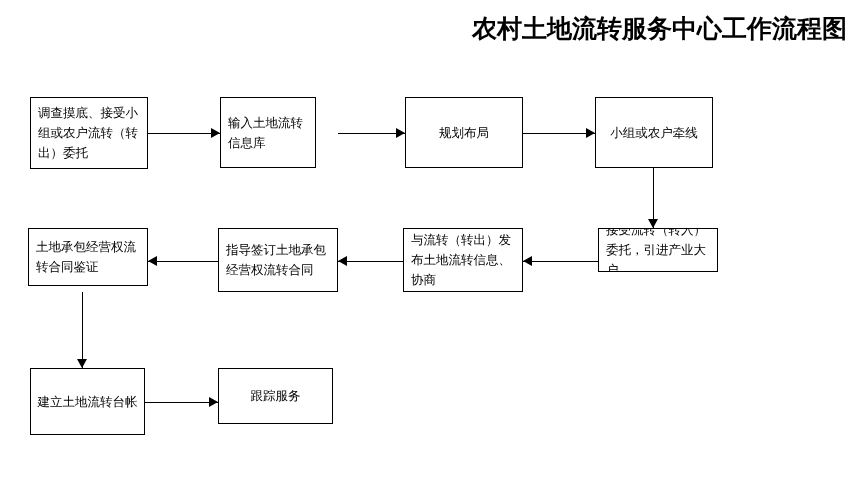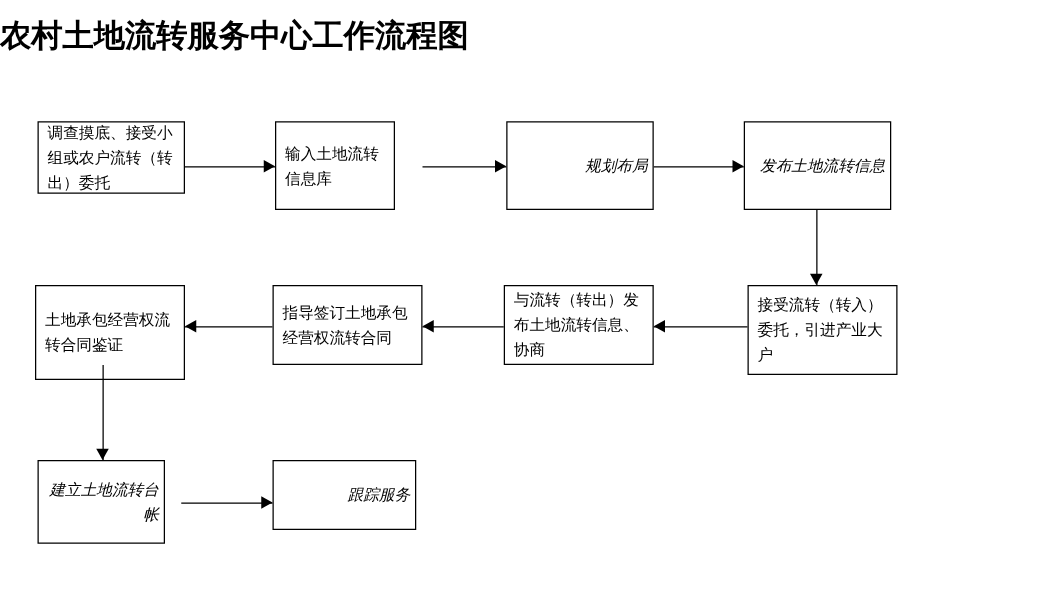--- a/index.html
+++ b/index.html
@@ -13,21 +13,21 @@
     height: 479px;
     background: #ffffff;
     overflow: hidden;
     font-family: "Liberation Sans", sans-serif;
   }
   #title {
     position: absolute;
     left: 0;
     top: 12px;
     width: 847px;
-    text-align: left;
+    text-align: right;
     font-family: "Liberation Serif", serif;
     font-weight: bold;
     font-size: 25px;
     letter-spacing: 0px;
     color: #000000;
     white-space: nowrap;
   }
   .node {
     position: absolute;
     box-sizing: border-box;
@@ -39,23 +39,22 @@
     display: flex;
     align-items: center;
     overflow: hidden;
   }
   .node .txt {
     display: block;
     width: 100%;
     padding: 0 7px;
   }
   .node.center .txt {
-    text-align: right;
+    text-align: center;
     padding: 0 4px;
-    font-style: italic;
   }
   .node.left .txt {
     text-align: left;
   }
   
   .conn {
     position: absolute;
   }
   .conn .line-h {
     position: absolute;
@@ -104,45 +103,45 @@
   }
 </style>
 </head>
 <body>
 
 <div id="page">
 
   <div id="title">农村土地流转服务中心工作流程图</div>
 
   <div id="nodes-layer">
-      <div class="node left" style="left: 30px; top: 97px; width: 118px; height: 58px;">
+      <div class="node left" style="left: 30px; top: 97px; width: 118px; height: 72px;">
         <span class="txt">调查摸底、接受小组或农户流转（转出）委托</span>
       </div>
       <div class="node left" style="left: 220px; top: 97px; width: 96px; height: 71px;">
         <span class="txt">输入土地流转信息库</span>
       </div>
       <div class="node center" style="left: 405px; top: 97px; width: 118px; height: 71px;">
         <span class="txt">规划布局</span>
       </div>
       <div class="node center" style="left: 595px; top: 97px; width: 118px; height: 71px;">
-        <span class="txt">发布土地流转信息</span>
+        <span class="txt">小组或农户牵线</span>
       </div>
-      <div class="node left" style="left: 598px; top: 228px; width: 120px; height: 72px;">
+      <div class="node left" style="left: 598px; top: 228px; width: 120px; height: 44px;">
         <span class="txt">接受流转（转入）委托，引进产业大户</span>
       </div>
       <div class="node left" style="left: 403px; top: 228px; width: 120px; height: 64px;">
         <span class="txt">与流转（转出）发布土地流转信息、协商</span>
       </div>
       <div class="node left" style="left: 218px; top: 228px; width: 120px; height: 64px;">
         <span class="txt">指导签订土地承包经营权流转合同</span>
       </div>
-      <div class="node left" style="left: 28px; top: 228px; width: 120px; height: 76px; justify-content: center;">
+      <div class="node left" style="left: 28px; top: 228px; width: 120px; height: 58px; justify-content: center;">
         <span class="txt">土地承包经营权流转合同鉴证</span>
       </div>
-      <div class="node center" style="left: 30px; top: 368px; width: 102px; height: 67px;">
+      <div class="node center" style="left: 30px; top: 368px; width: 115px; height: 67px;">
         <span class="txt">建立土地流转台帐</span>
       </div>
       <div class="node center" style="left: 218px; top: 368px; width: 115px; height: 56px;">
         <span class="txt">跟踪服务</span>
       </div>
     </div>
   <div id="edges-layer">
       <div class="conn" style="left: 148px; top: 122px; width: 72px; height: 22px;">
         <div class="line-h"></div>
         <div class="arrow right"></div>

